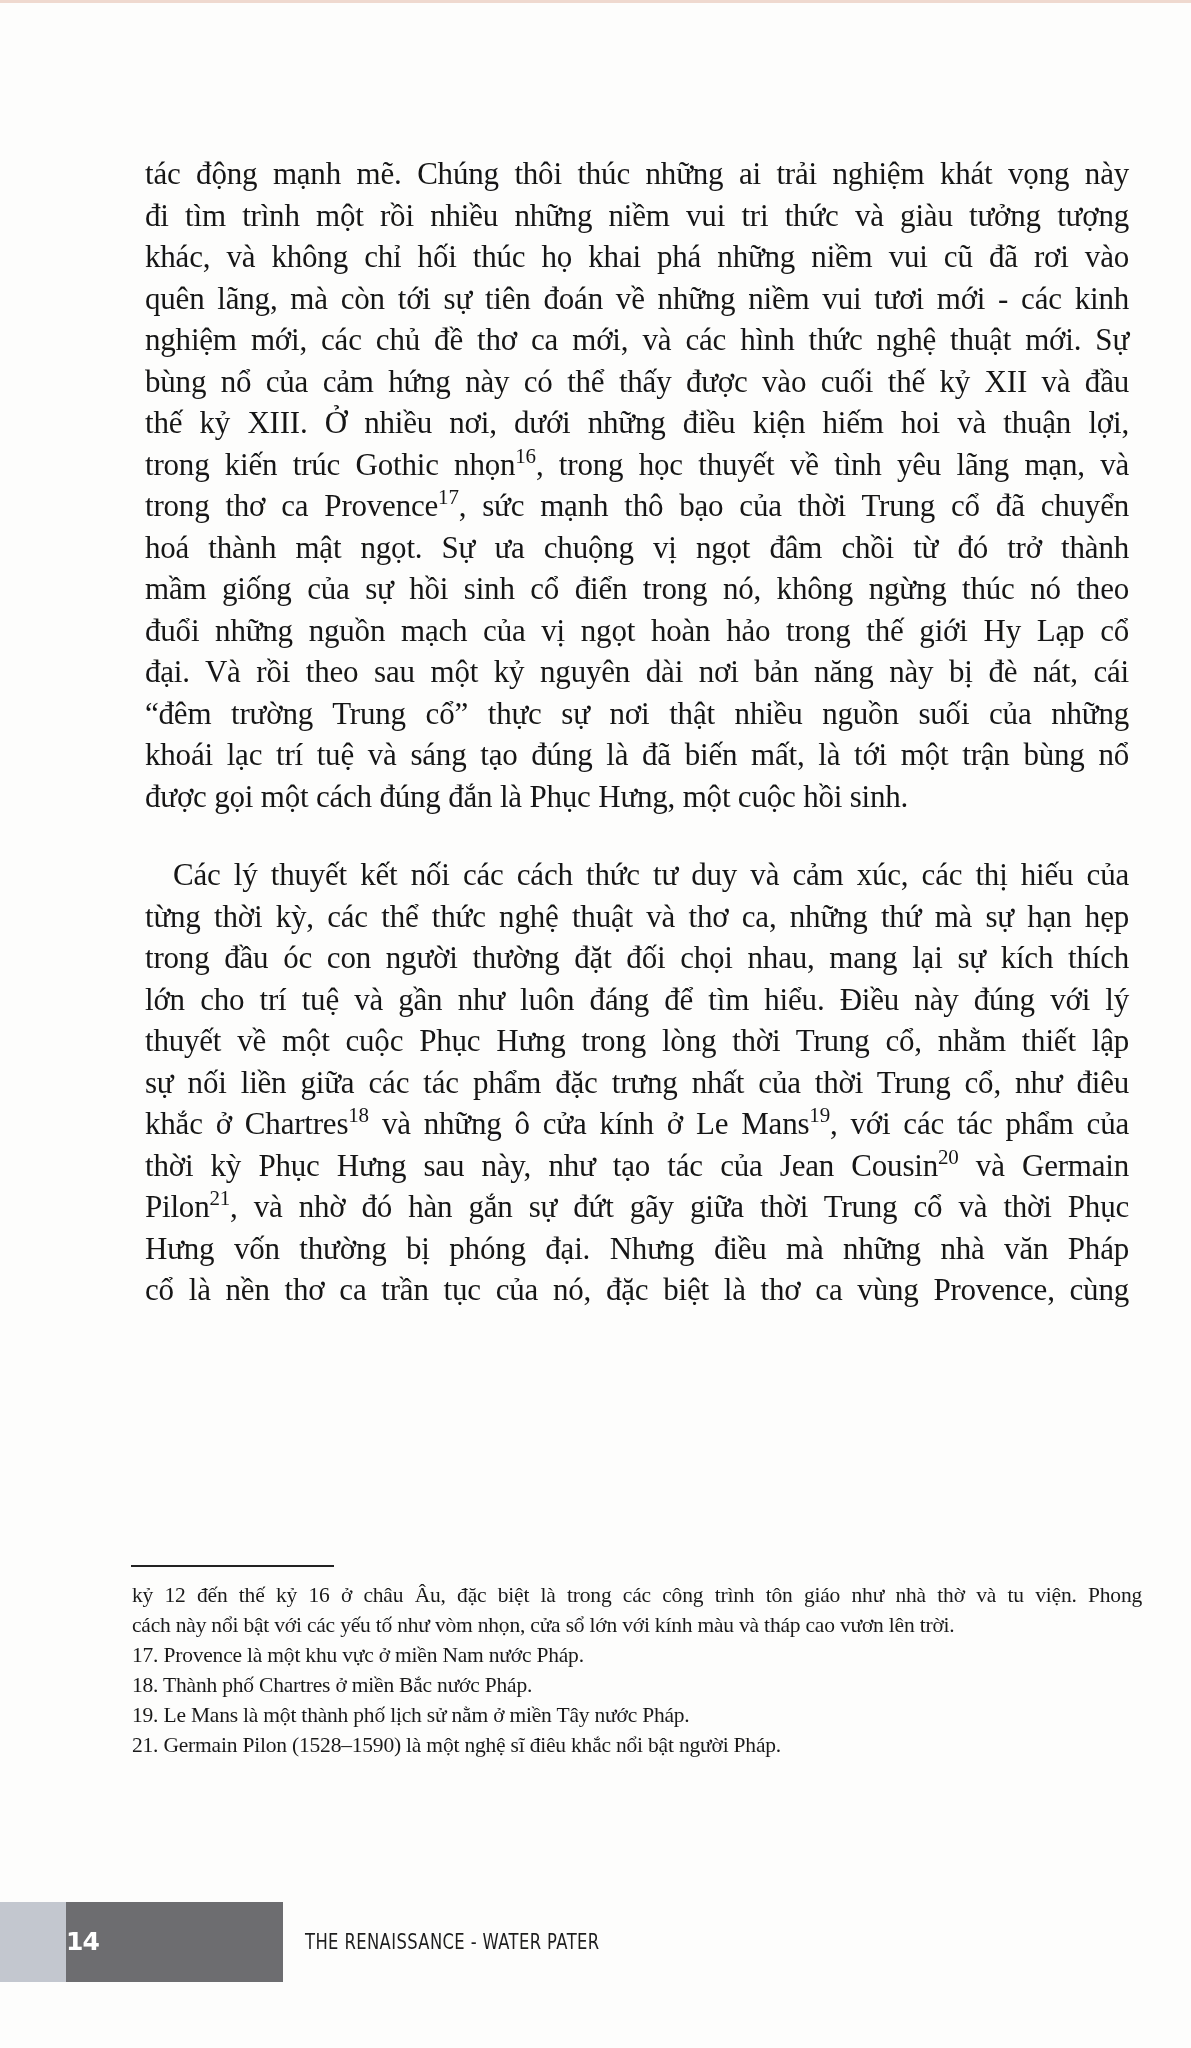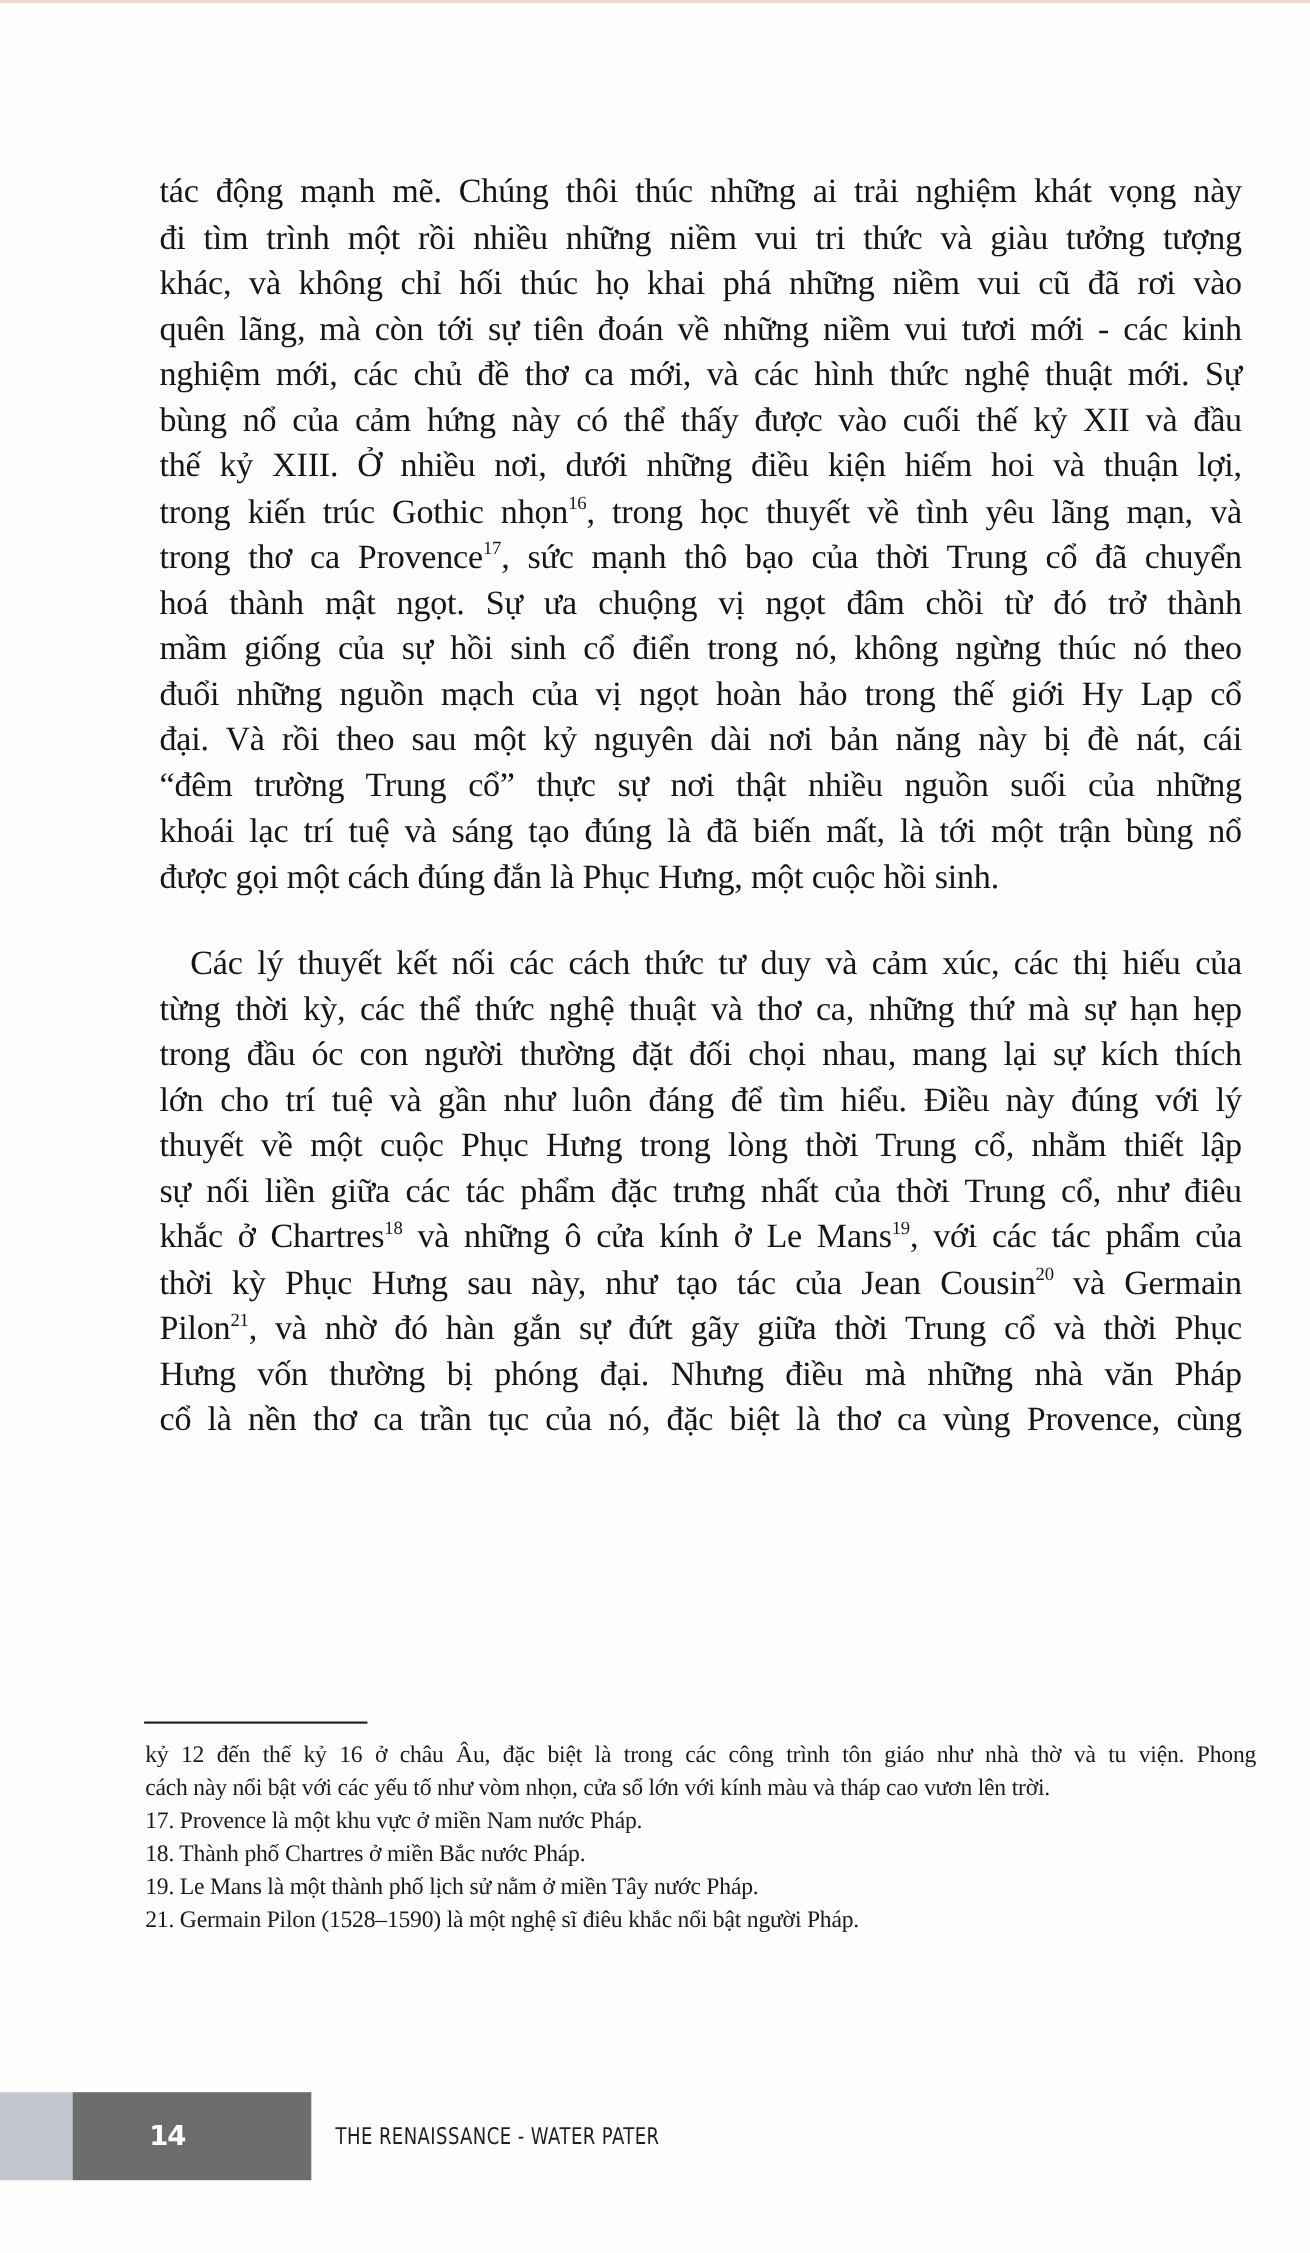--- a/index.html
+++ b/index.html
@@ -43,21 +43,21 @@
     white-space: nowrap;
     letter-spacing: -0.2px;
   }
   .line.last {
     text-align-last: left;
   }
   .line.indent {
     padding-left: 28px;
   }
   .line sup {
-    font-size: 17px;
+    font-size: 21px;
     line-height: 0;
     vertical-align: 12px;
   }
   .fn-rule {
     position: absolute;
     left: 131px;
     top: 1565px;
     width: 203px;
     height: 2px;
     background: #222;
@@ -100,21 +100,21 @@
     width: 217px; height: 80px;
     background: #6d6d70;
   }
   .page-number {
     position: absolute;
     left: 66px;
     top: 0;
     width: 172px;
     height: 80px;
     line-height: 80px;
-    text-align: center;
+    text-align: left;
     color: #ffffff;
     font-family: "DejaVu Sans", sans-serif;
     font-weight: bold;
     font-size: 25px;
     letter-spacing: -1px;
   }
   .running-title {
     position: absolute;
     left: 305px;
     top: 0;

